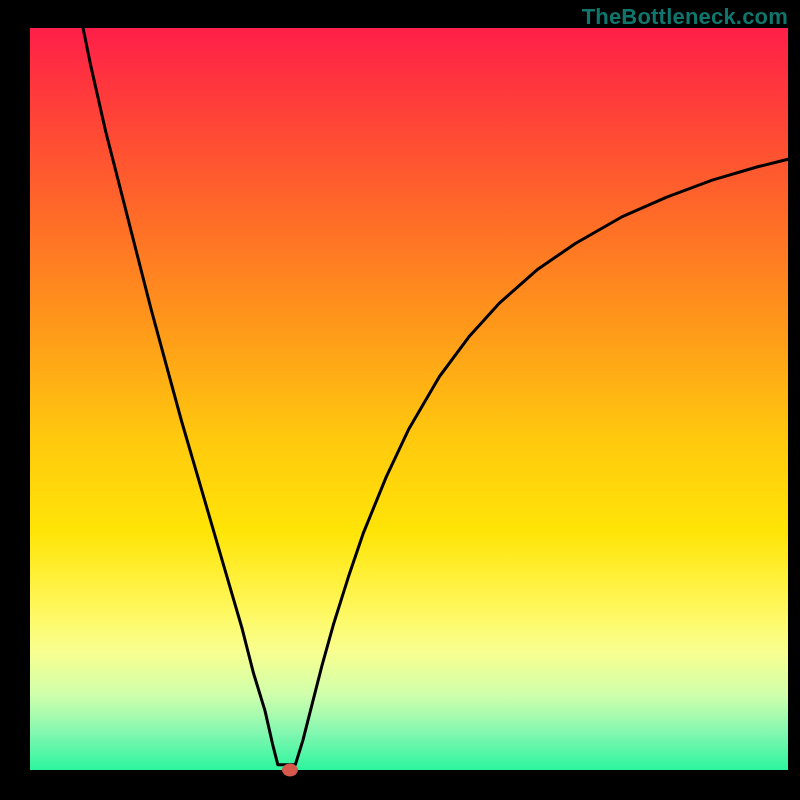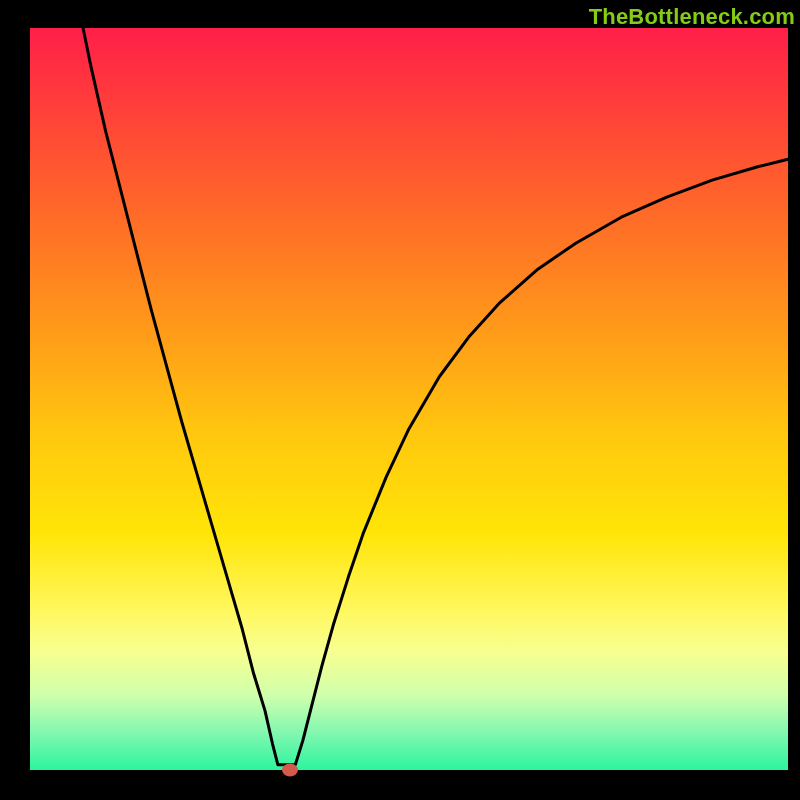--- a/index.html
+++ b/index.html
@@ -13,24 +13,24 @@
   }
   .frame {
     position: relative;
     width: 800px;
     height: 800px;
     background: #000;
   }
   .watermark {
     position: absolute;
     top: 4px;
-    right: 5px;
+    right: 12px;
     font-size: 22px;
     font-weight: 600;
-    color: #84cc16;
+    color: #0f766e;
     z-index: 5;
     letter-spacing: 0.2px;
   }
   svg {
     position: absolute;
     left: 0;
     top: 0;
   }
 </style>
 </head>

